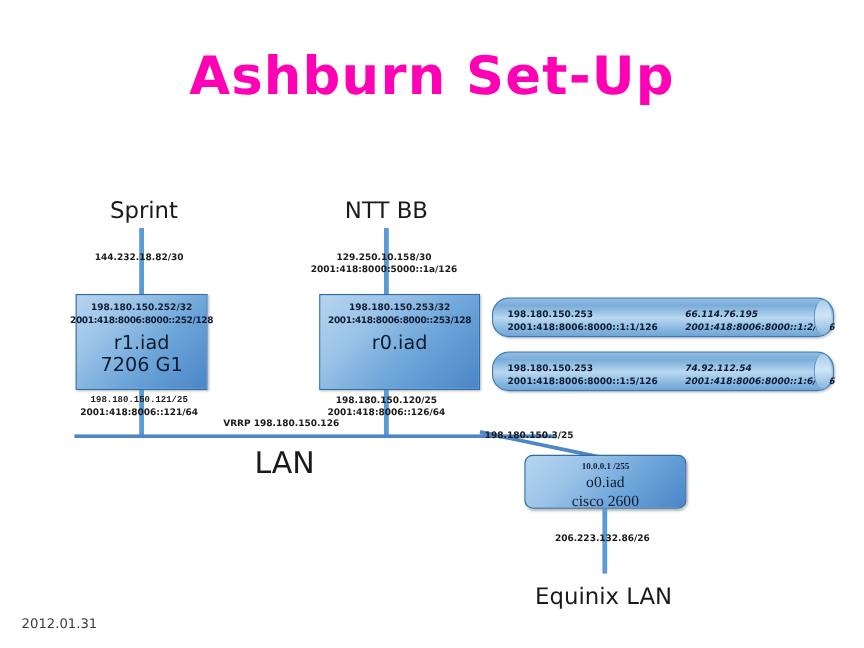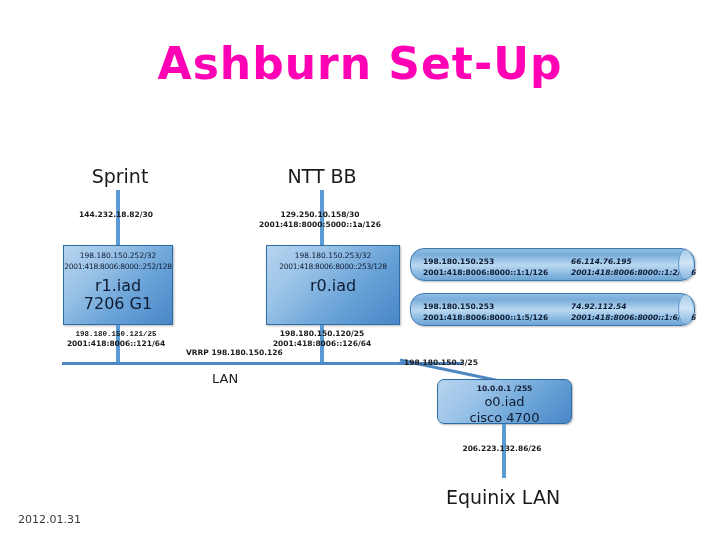--- a/index.html
+++ b/index.html
@@ -83,21 +83,21 @@
     box-sizing: border-box;
     border: 1px solid #2e6ca4;
     background: linear-gradient(135deg, #b6d4ef 0%, #9cc4e8 28%, #6ba4d8 62%, #4a86c8 100%);
     box-shadow: 1px 1px 2px rgba(0,0,0,0.28);
     text-align: center;
     color: #14213d;
     font-family: "DejaVu Sans", sans-serif;
   }
   .router-ip {
     font-size: 7.5px;
-    font-weight: normal;
+    font-weight: bold;
     line-height: 1.4;
     padding-top: 5px;
     color: #101c33;
     white-space: nowrap;
   }
   .router-name {
     font-size: 16px;
     line-height: 1.15;
     color: #0f1b30;
     margin-top: 5px;
@@ -164,21 +164,21 @@
     line-height: 1.45;
     white-space: nowrap;
   }
   .pill-col.left  { left: 12px; top: 8px; }
   .pill-col.right { left: 160px; top: 8px; font-style: italic; }
 
   
   .lan-label {
     position: absolute;
     font-family: "DejaVu Sans", sans-serif;
-    font-size: 13px;
+    font-size: 25px;
     color: #1a1a1a;
     white-space: nowrap;
     text-align: center;
   }
   .vrrp-label {
     position: absolute;
     font-family: "DejaVu Sans", sans-serif;
     font-size: 7.5px;
     font-weight: bold;
     color: #1a1a1a;
@@ -265,24 +265,24 @@
   <div class="hline" style="left:62px; top:362px; width:400px;"></div>
 
   <div class="lan-label" style="left:212px; top:371px;">LAN</div>
 
   <svg class="diag">
     <line x1="400" y1="360" x2="500" y2="381" stroke="#4f87c4" stroke-width="3.2"></line>
   </svg>
 
   <div class="link-label" style="left:404px; top:358px; width:90px; text-align:left;">198.180.150.3/25</div>
 
-  <div class="edge-box" style="left:437px; top:379px; width:135px; height:45px;">
+  <div class="edge-box" style="left:437px; top:379px; width:135px; height:45px;font-family:Liberation Serif, serif;">
     <div class="edge-ip">10.0.0.1 /255</div>
     <div class="edge-name">o0.iad</div>
-    <div class="edge-model">cisco 4700</div>
+    <div class="edge-model">cisco 2600</div>
   </div>
 
   <div class="vline" style="left:502px; top:424px; height:54px;"></div>
 
   <div class="link-label" style="left:442px; top:444px; width:120px;">206.223.132.86/26</div>
 
   <div class="endpoint-label" style="left:440px; top:486px; width:126px;">Equinix LAN</div>
 
   <div class="datestamp">2012.01.31</div>
 

